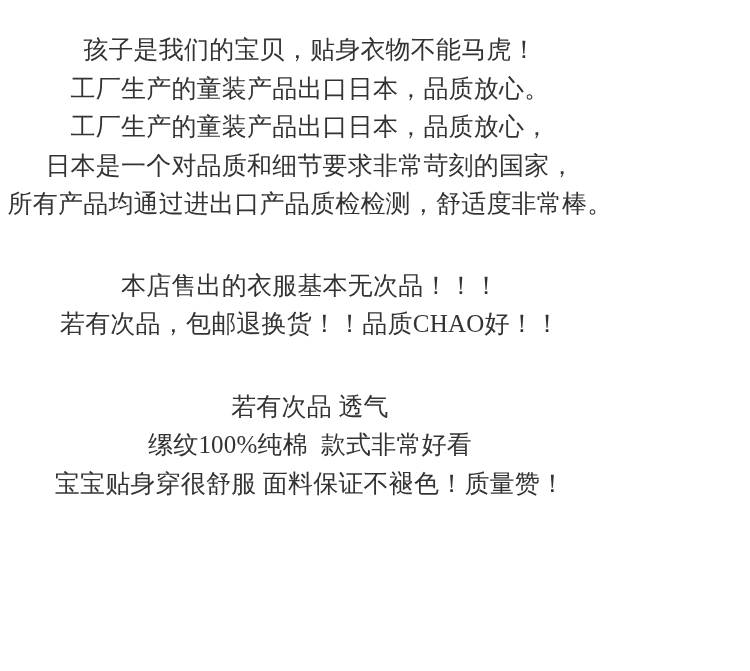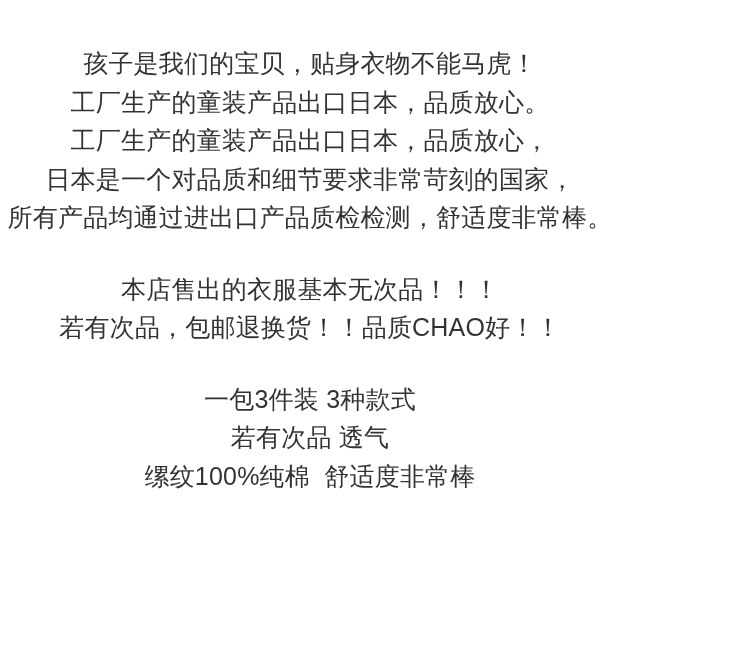--- a/index.html
+++ b/index.html
@@ -5,36 +5,37 @@
     html, body {
       margin: 0;
       padding: 0;
       background: #ffffff;
     }
     .page {
       position: relative;
       width: 620px;
       height: 671px;
       box-sizing: border-box;
-      padding-top: 44px;
+      padding-top: 30px;
       background: #ffffff;
       overflow: hidden;
       text-align: center;
       font-family: "Liberation Sans", sans-serif;
       font-weight: 300;
       color: #333333;
       font-size: 25px;
       line-height: 38.5px;
       letter-spacing: 0.2px;
     }
     .paragraph {
       margin: 0;
     }
     .paragraph + .paragraph {
-      margin-top: 33px;
+      margin-top: 44px;
+      font-family: Liberation Serif, serif;
     }
     .line {
       white-space: pre-wrap; 
     }
   </style>
 </head>
 <body>
 
 <div class="page">
 
@@ -45,18 +46,18 @@
     <div class="line">日本是一个对品质和细节要求非常苛刻的国家，</div>
     <div class="line">所有产品均通过进出口产品质检检测，舒适度非常棒。</div>
   </div>
 
   <div class="paragraph">
     <div class="line">本店售出的衣服基本无次品！！！</div>
     <div class="line">若有次品，包邮退换货！！品质CHAO好！！</div>
   </div>
 
   <div class="paragraph">
-    <div class="line">一包3件装 3种款式</div>
     <div class="line">若有次品 透气</div>
-    <div class="line">缧纹100%纯棉  舒适度非常棒</div>
+    <div class="line">缧纹100%纯棉  款式非常好看</div>
+    <div class="line">宝宝贴身穿很舒服 面料保证不褪色！质量赞！</div>
   </div>
 
 </div>
 
 </body></html>

